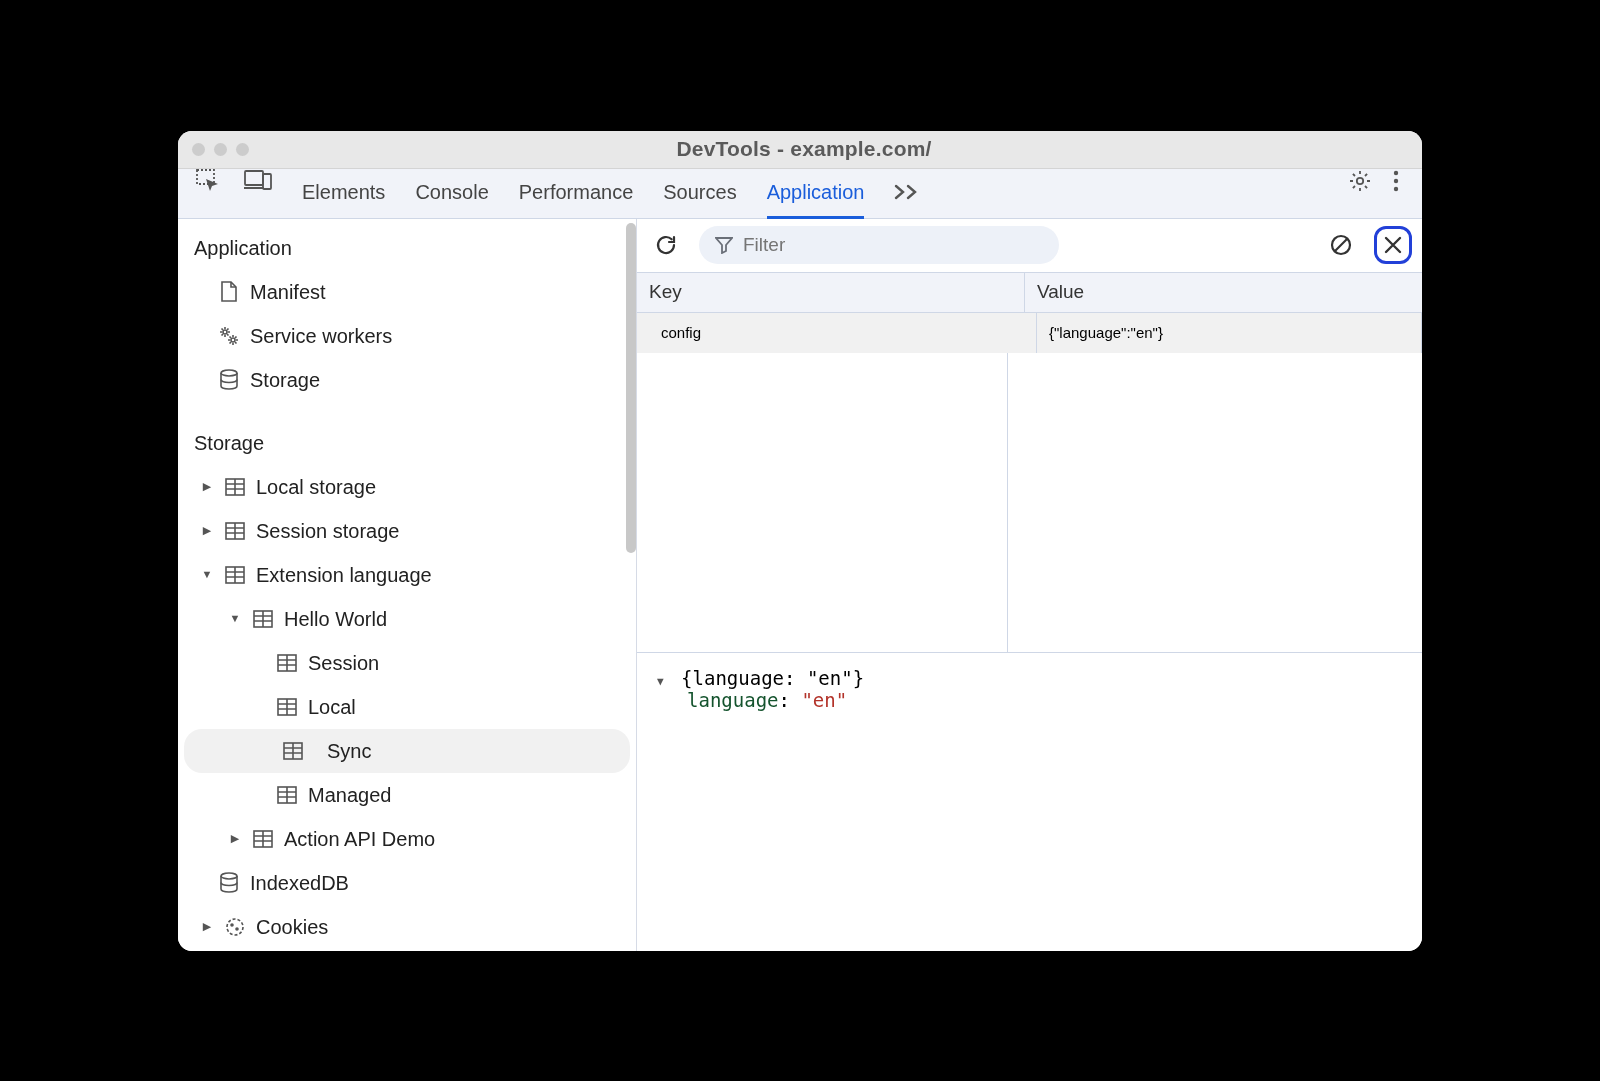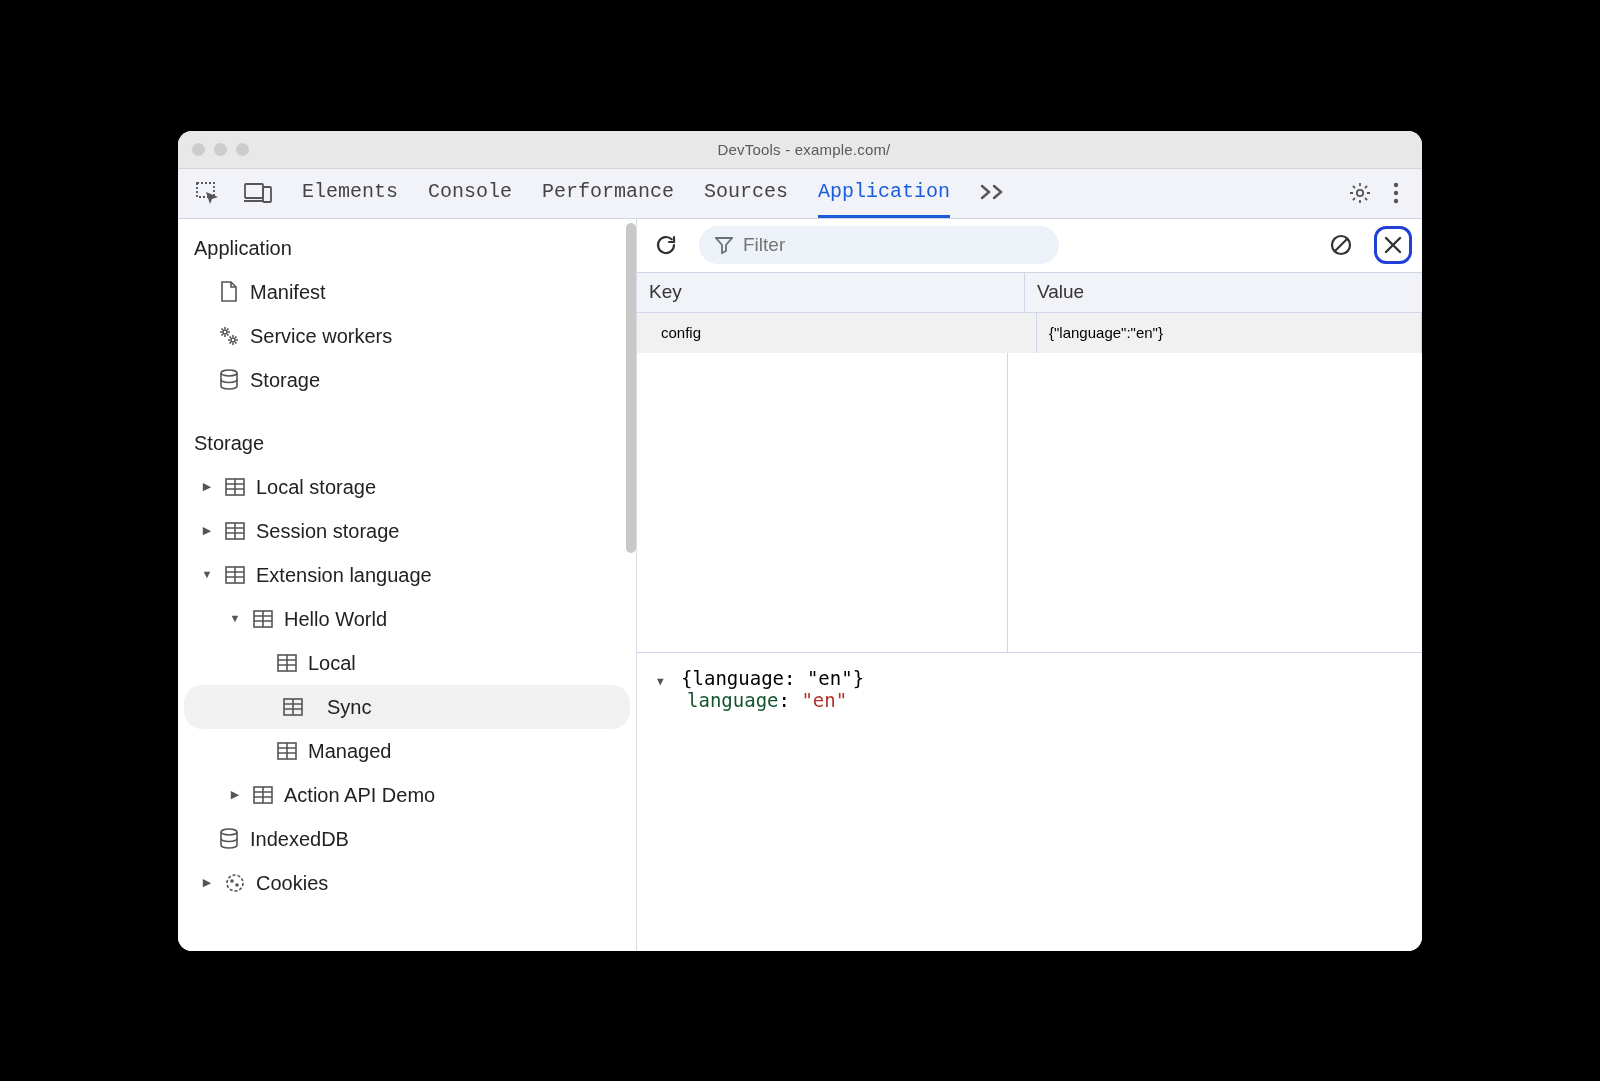--- a/index.html
+++ b/index.html
@@ -25,29 +25,28 @@
   .titlebar {
     height: 38px;
     background: #e8e8e8;
     display: flex;
     align-items: center;
     position: relative;
     border-bottom: 1px solid #d4d4d4;
   }
   .traffic { display: flex; gap: 9px; margin-left: 14px; }
   .dot { width: 13px; height: 13px; border-radius: 50%; background: #ccc; }
-  .title { position: absolute; left: 8px; right: 0; text-align: center; color: #5a5a5a; font-size: 15px; font-weight: 400; letter-spacing: .2px; }
+  .title { position: absolute; left: 8px; right: 0; text-align: center; color: #5a5a5a; font-size: 21px; font-weight: 700; letter-spacing: .2px; }
   .tabbar {
     height: 50px;
     background: #f1f3f9;
     display: flex;
-    align-items: center;
+    align-items: flex-start;
     border-bottom: 1px solid #cfd7e6;
     padding-right: 10px;
-    font-family: Liberation Mono, monospace;
   }
   .tabbar .left { display: flex; align-items: center; gap: 22px; padding: 0 18px; }
   .tabs { display: flex; align-items: stretch; gap: 30px; margin-left: 12px; flex: 1; font-size: 20px; color: #444; }
   .tab { display: flex; align-items: center; height: 50px; cursor: pointer; border-bottom: 3px solid transparent; }
   .tab.active { color: #1a5ddb; border-bottom-color: #1a5ddb; font-weight: 400; }
   .ricons { display: flex; align-items: center; gap: 20px; padding-right: 12px; color: #555; }
   .content { flex: 1; display: flex; min-height: 0; }
   .sidebar {
     width: 459px;
     border-right: 1px solid #d6dbe6;
@@ -259,20 +258,29 @@
           <span class="twisty">▼</span>
           <span class="tree-icon">
               <svg width="20" height="18" viewBox="0 0 20 18" stroke="#555" stroke-width="1.6" fill="none">
                 <rect x="1" y="1" width="18" height="16"></rect>
                 <path d="M1 6h18M1 11h18M10 1v16"></path>
               </svg>
             </span>
           <span>Hello World</span>
         </div>
 
+        <div class="tree-item" style="padding-left:98px">
+          <span class="tree-icon">
+              <svg width="20" height="18" viewBox="0 0 20 18" stroke="#555" stroke-width="1.6" fill="none">
+                <rect x="1" y="1" width="18" height="16"></rect>
+                <path d="M1 6h18M1 11h18M10 1v16"></path>
+              </svg>
+            </span>
+          <span>Session</span>
+        </div>
 
         <div class="tree-item" style="padding-left:98px">
           <span class="tree-icon">
               <svg width="20" height="18" viewBox="0 0 20 18" stroke="#555" stroke-width="1.6" fill="none">
                 <rect x="1" y="1" width="18" height="16"></rect>
                 <path d="M1 6h18M1 11h18M10 1v16"></path>
               </svg>
             </span>
           <span>Local</span>
         </div>

